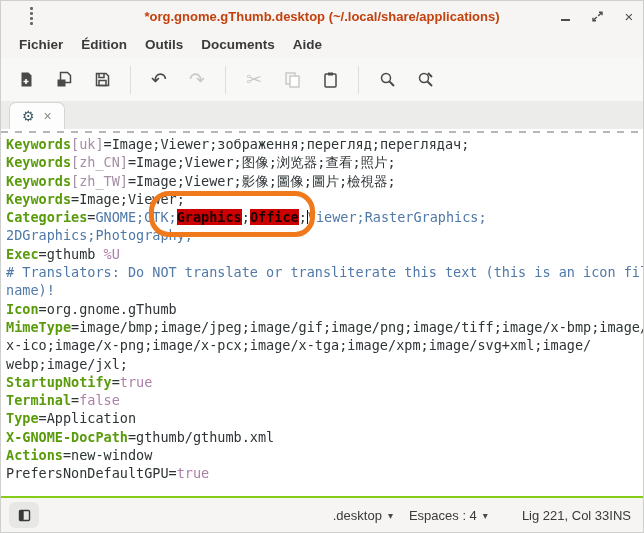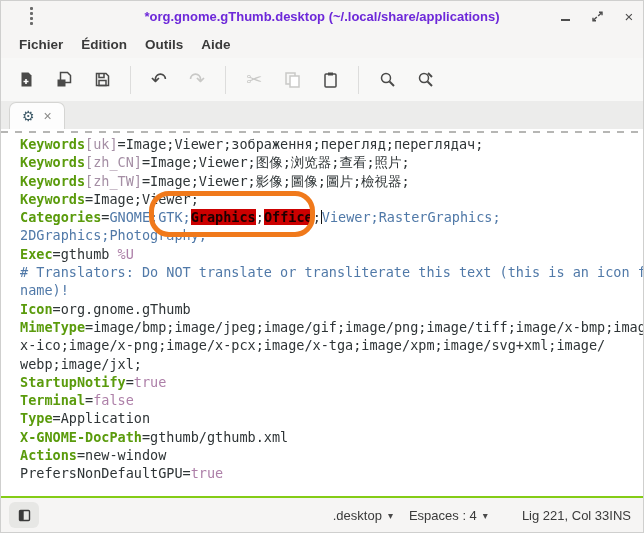--- a/index.html
+++ b/index.html
@@ -4,21 +4,21 @@
 <style>
   * { margin:0; padding:0; box-sizing:border-box; }
   html,body { width:644px; height:533px; overflow:hidden; }
   body { font-family:"Liberation Sans","DejaVu Sans",sans-serif; background:#ffffff; color:#2e3436; }
   .window { width:644px; height:533px; display:flex; flex-direction:column; border:1px solid #cfcfce; background:#f6f5f4; }
 
   
   .titlebar { height:30px; display:flex; align-items:center; position:relative; background:#f6f5f4; flex:0 0 auto; }
   .grip-dots { position:absolute; left:29px; top:6px; display:flex; flex-direction:column; gap:2.5px; }
   .grip-dots i { width:2.5px; height:2.5px; background:#6b6b6b; border-radius:1px; display:block; }
-  .title-text { flex:1; text-align:center; font-size:13px; font-weight:bold; color:#6d28d9; white-space:nowrap; overflow:hidden; }
+  .title-text { flex:1; text-align:center; font-size:13px; font-weight:bold; color:#c2410c; white-space:nowrap; overflow:hidden; }
   .win-controls { position:absolute; right:6px; top:0; height:30px; display:flex; align-items:center; gap:16px; }
   .win-btn { width:16px; height:16px; display:flex; align-items:center; justify-content:center; color:#4d4d4d; cursor:default; }
   .min-glyph { width:9px; height:2px; background:#4d4d4d; margin-top:7px; }
   .close-glyph { font-size:15px; line-height:15px; color:#4d4d4d; }
 
   
   .menubar { height:27px; display:flex; align-items:center; padding-left:9px; background:#f6f5f4; font-size:13.5px; color:#3a3a3a; flex:0 0 auto; }
   .menu-item { padding:3px 9px; border-radius:3px;font-weight:bold; }
 
   
@@ -33,21 +33,21 @@
   
   .tabbar { height:28px; background:#ececeb; display:flex; align-items:flex-end; padding-left:8px; flex:0 0 auto; }
   .tab { height:27px; background:#fdfdfd; border:1px solid #d5d5d3; border-bottom:none; border-radius:7px 7px 0 0; display:flex; align-items:center; gap:7px; padding:0 10px 0 12px; font-size:13px; color:#2e3436; }
   .tab-gear { font-size:14px; color:#3e5a68; line-height:14px; }
   .tab-close { color:#8a8a88; font-size:14px; line-height:14px; padding:0 2px; }
 
   
   .editor { position:relative; flex:1 1 auto; background:#ffffff; overflow:hidden; }
   .dash-sep { position:absolute; left:0; top:2px; width:100%; height:2px;
     background:repeating-linear-gradient(90deg,#b6b6b4 0 7px,transparent 7px 14px); }
-  .code { position:absolute; left:19px; top:6px; right:0; font-family:"DejaVu Sans Mono","Liberation Mono",monospace; font-size:13.5px; line-height:18.3px; white-space:pre; }
+  .code { position:absolute; left:5px; top:6px; right:0; font-family:"DejaVu Sans Mono","Liberation Mono",monospace; font-size:13.5px; line-height:18.3px; white-space:pre; }
   .code-line { height:18.3px; }
   .seg-key  { font-weight:bold; }
   .caret { display:inline-block; width:0; border-left:1.6px solid #101010; height:14px; vertical-align:-2px; }
   .annotation-ring { position:absolute; border-style:solid; border-width:5px; border-radius:20px; pointer-events:none; }
 
   
   .statusbar { height:36px; background:#f6f5f4; border-top:2px solid #84cc16; display:flex; align-items:center; padding:0 10px 0 8px; font-size:13px; color:#3a3a3a; flex:0 0 auto; }
   .panel-toggle { width:30px; height:26px; background:#e7e7e5; border-radius:6px; display:flex; align-items:center; justify-content:center; }
   .status-right { margin-left:auto; display:flex; align-items:center; }
   .status-group { display:flex; align-items:center; gap:6px; padding:3px 8px; border-radius:4px; }
@@ -85,20 +85,21 @@
       <span class="win-btn">
           <span class="close-glyph">×</span>
         </span>
     </div>
   </div>
 
   <div class="menubar">
       <div class="menu-item">Fichier</div>
       <div class="menu-item">Édition</div>
       <div class="menu-item">Outils</div>
+      <div class="menu-item">Documents</div>
       <div class="menu-item">Aide</div>
     </div>
 
   <div class="toolbar">
       <div class="tool-btn enabled">
         <span>
           <svg width="19" height="19" viewBox="0 0 19 19" fill="none" stroke="currentColor" stroke-width="1.5">
             <path d="M4.5 2.5h7l3 3v11h-10z" fill="currentColor" stroke="none"></path>
             <path d="M6.5 11.5h5M9 9v5" stroke="#fff" stroke-width="1.6"></path>
           </svg>

